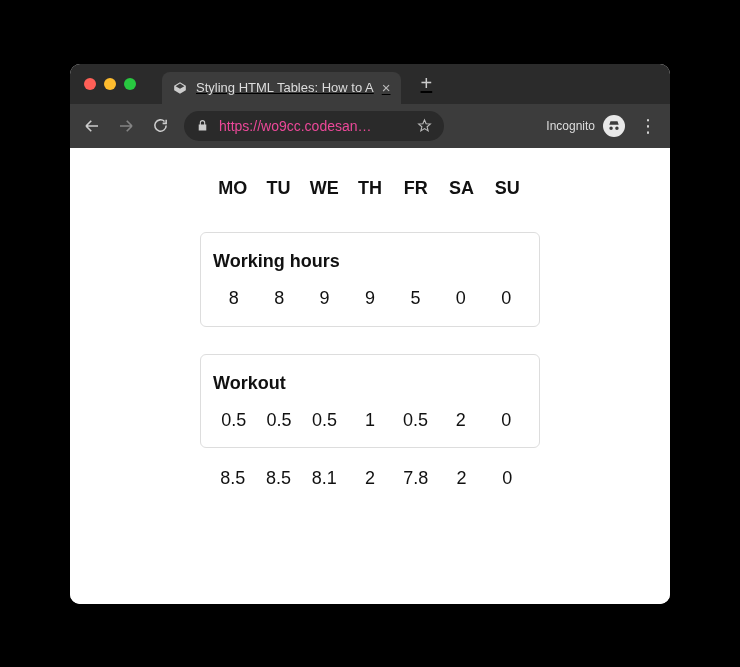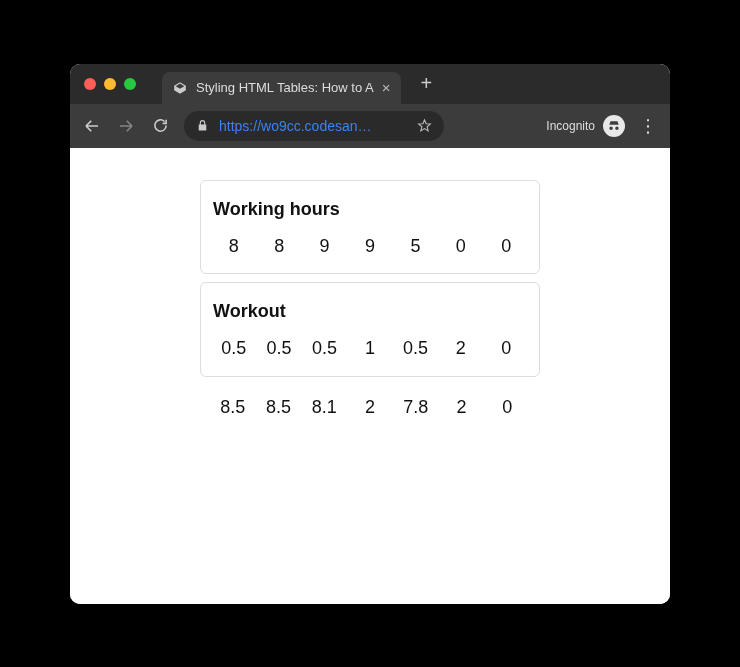--- a/index.html
+++ b/index.html
@@ -22,20 +22,21 @@
       display: flex;
       flex-direction: column;
     }
     .titlebar {
       background: #2b2b2b;
       height: 40px;
       display: flex;
       align-items: center;
       padding: 0 14px;
       gap: 8px;
+      text-decoration: underline;
     }
     .traffic { display: flex; gap: 8px; align-items: center; }
     .dot { width: 12px; height: 12px; border-radius: 50%; }
     .dot.red { background: #ff5f57; }
     .dot.yellow { background: #febc2e; }
     .dot.green { background: #28c840; }
     .tab {
       margin-left: 18px;
       background: #3c3c3c;
       border-radius: 8px 8px 0 0;
@@ -72,21 +73,21 @@
     }
     .addrbar {
       flex: 1;
       background: #2a2a2a;
       border-radius: 18px;
       height: 30px;
       display: flex;
       align-items: center;
       padding: 0 12px;
       gap: 10px;
-      color: #3b82f6;
+      color: #ec4899;
       font-size: 14px;
       max-width: 260px;
     }
     .addrbar .lock { color: #ccc; }
     .addrbar .url { flex: 1; white-space: nowrap; overflow: hidden; text-overflow: ellipsis; }
     .addrbar .star { color: #bbb; }
     .incog {
       display: flex; align-items: center; gap: 8px;
       color: #ddd; font-size: 12px; margin-left: auto;
     }
@@ -117,21 +118,21 @@
       width: 46px;
       text-align: center;
       font-size: 18px;
       line-height: 1.2;
       padding: 6px 0;
     }
     .row.header .cell { font-weight: 700; }
     .section {
       border: 1px solid #ddd;
       border-radius: 6px;
-      margin-top: 8px;
+      margin-top: 27px;
       padding: 14px 10px 10px 10px;
     }
     .section + .section { }
     .section-title, .total-title {
       font-weight: 700;
       font-size: 18px;
       padding: 4px 2px 10px 2px;
     }
     .total-block { padding: 14px 10px 10px 10px; }
     svg { display: block; }
@@ -195,20 +196,29 @@
             <path fill="currentColor" d="M4 10l2-6h12l2 6H4zm3 3a3 3 0 1 0 0 6 3 3 0 0 0 0-6zm10 0a3 3 0 1 0 0 6 3 3 0 0 0 0-6zM9.5 16h5"></path>
           </svg>
       </span>
     </div>
     <div class="menu">⋮</div>
   </div>
 
   <div class="content">
     <div class="sheet">
 
+      <div class="row header" style="padding:0 10px">
+        <div class="cell">MO</div>
+        <div class="cell">TU</div>
+        <div class="cell">WE</div>
+        <div class="cell">TH</div>
+        <div class="cell">FR</div>
+        <div class="cell">SA</div>
+        <div class="cell">SU</div>
+      </div>
 
       <div class="section">
         <div class="section-title">Working hours</div>
         <div class="row">
           <div class="cell">8</div>
           <div class="cell">8</div>
           <div class="cell">9</div>
           <div class="cell">9</div>
           <div class="cell">5</div>
           <div class="cell">0</div>

